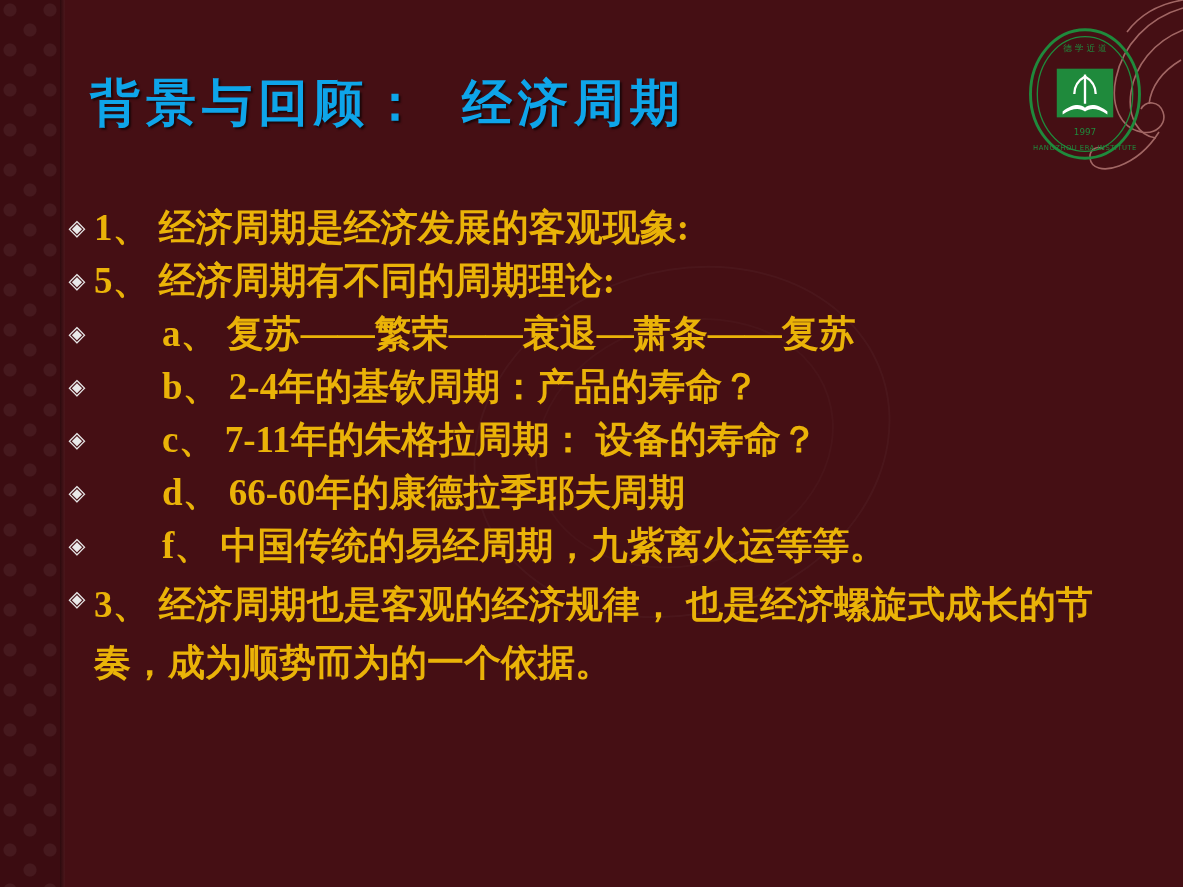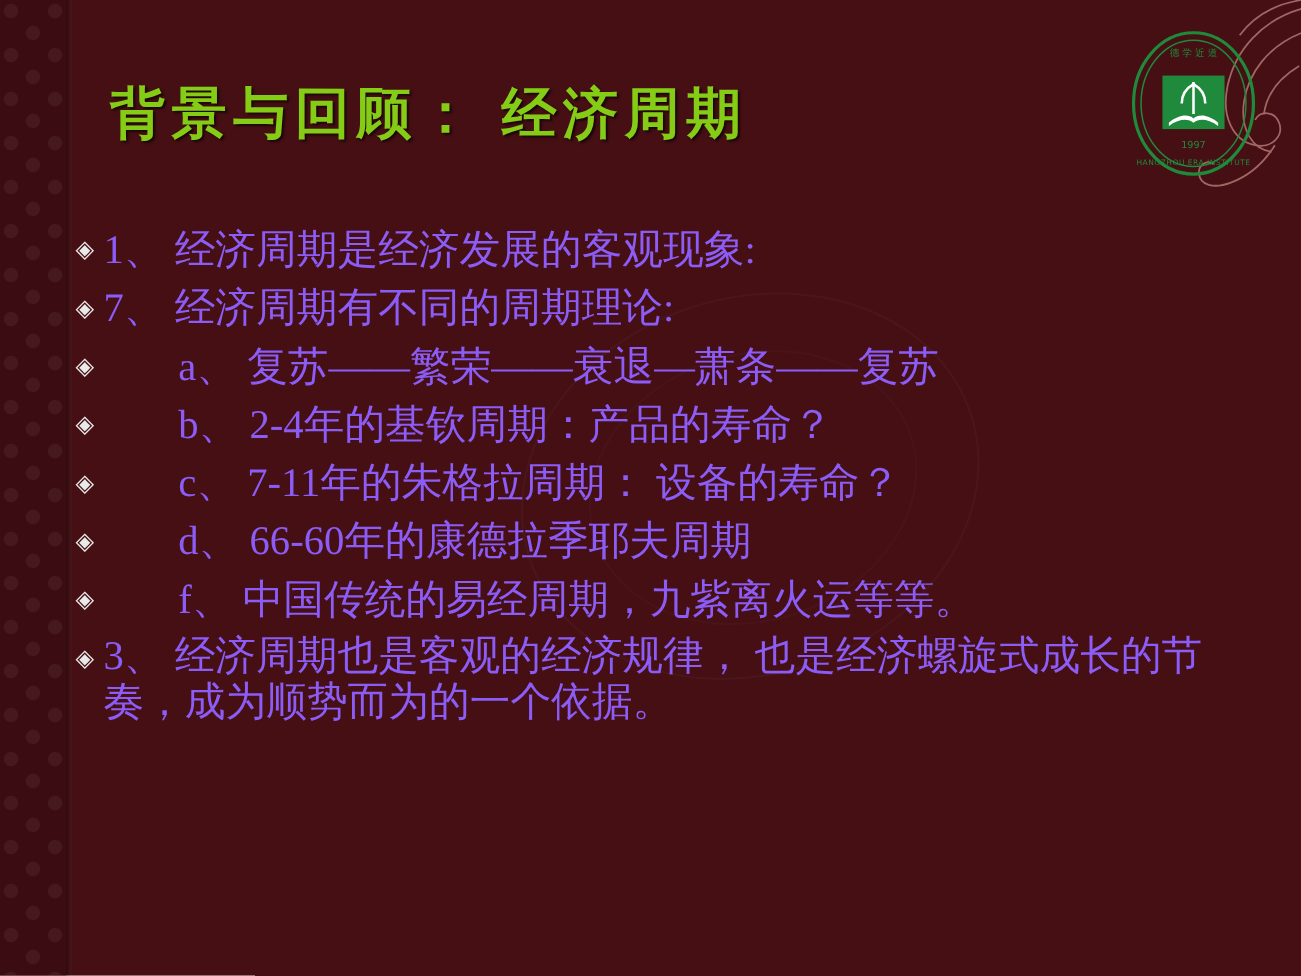--- a/index.html
+++ b/index.html
@@ -68,27 +68,27 @@
     position: absolute;
     right: 0;
     top: 0;
     width: 230px;
     height: 200px;
     pointer-events: none;
   }
   
   #title {
     position: absolute;
-    left: 100px;
+    left: 90px;
     top: 70px;
-    font-family: Liberation Sans, sans-serif;
+    font-family: Liberation Mono, monospace;
     font-weight: bold;
     font-size: 50px;
     letter-spacing: 6px;
-    color: #84cc16;
+    color: #0ea5e9;
     text-shadow: 2px 2px 2px rgba(0,0,0,0.6);
     white-space: nowrap;
   }
   
   #logo {
     position: absolute;
     left: 1012px;
     top: 18px;
     width: 146px;
     height: 152px;
@@ -109,27 +109,28 @@
     flex: 0 0 auto;
     width: 34px;
     text-align: center;
     color: #e9e9e9;
     font-size: 22px;
     line-height: 46px;
     font-family: "DejaVu Sans", sans-serif;
   }
   .text {
     flex: 1 1 auto;
-    color: #8b5cf6;
+    color: #eab308;
     font-size: 37px;
     line-height: 46px;
     white-space: pre-wrap;
+    font-weight: bold;
   }
   .indent-1 .text { padding-left: 68px; }
-  .wrap .text { font-size: 37px; line-height: 42px; }
+  .wrap .text { font-size: 37px; line-height: 58px; }
 </style>
 </head>
 <body>
 
 <div id="slide">
 
   <div id="left-band"></div>
   <div id="left-band-edge"></div>
   <div id="watermark"></div>
 
@@ -159,21 +160,21 @@
 
   <div id="body">
 
     <div class="line">
       <span class="bullet">◈</span>
       <span class="text">1、 经济周期是经济发展的客观现象:</span>
     </div>
 
     <div class="line">
       <span class="bullet">◈</span>
-      <span class="text">7、 经济周期有不同的周期理论:</span>
+      <span class="text">5、 经济周期有不同的周期理论:</span>
     </div>
 
     <div class="line indent-1">
       <span class="bullet">◈</span>
       <span class="text">a、 复苏——繁荣——衰退—萧条——复苏</span>
     </div>
 
     <div class="line indent-1">
       <span class="bullet">◈</span>
       <span class="text">b、 2-4年的基钦周期：产品的寿命？</span>

